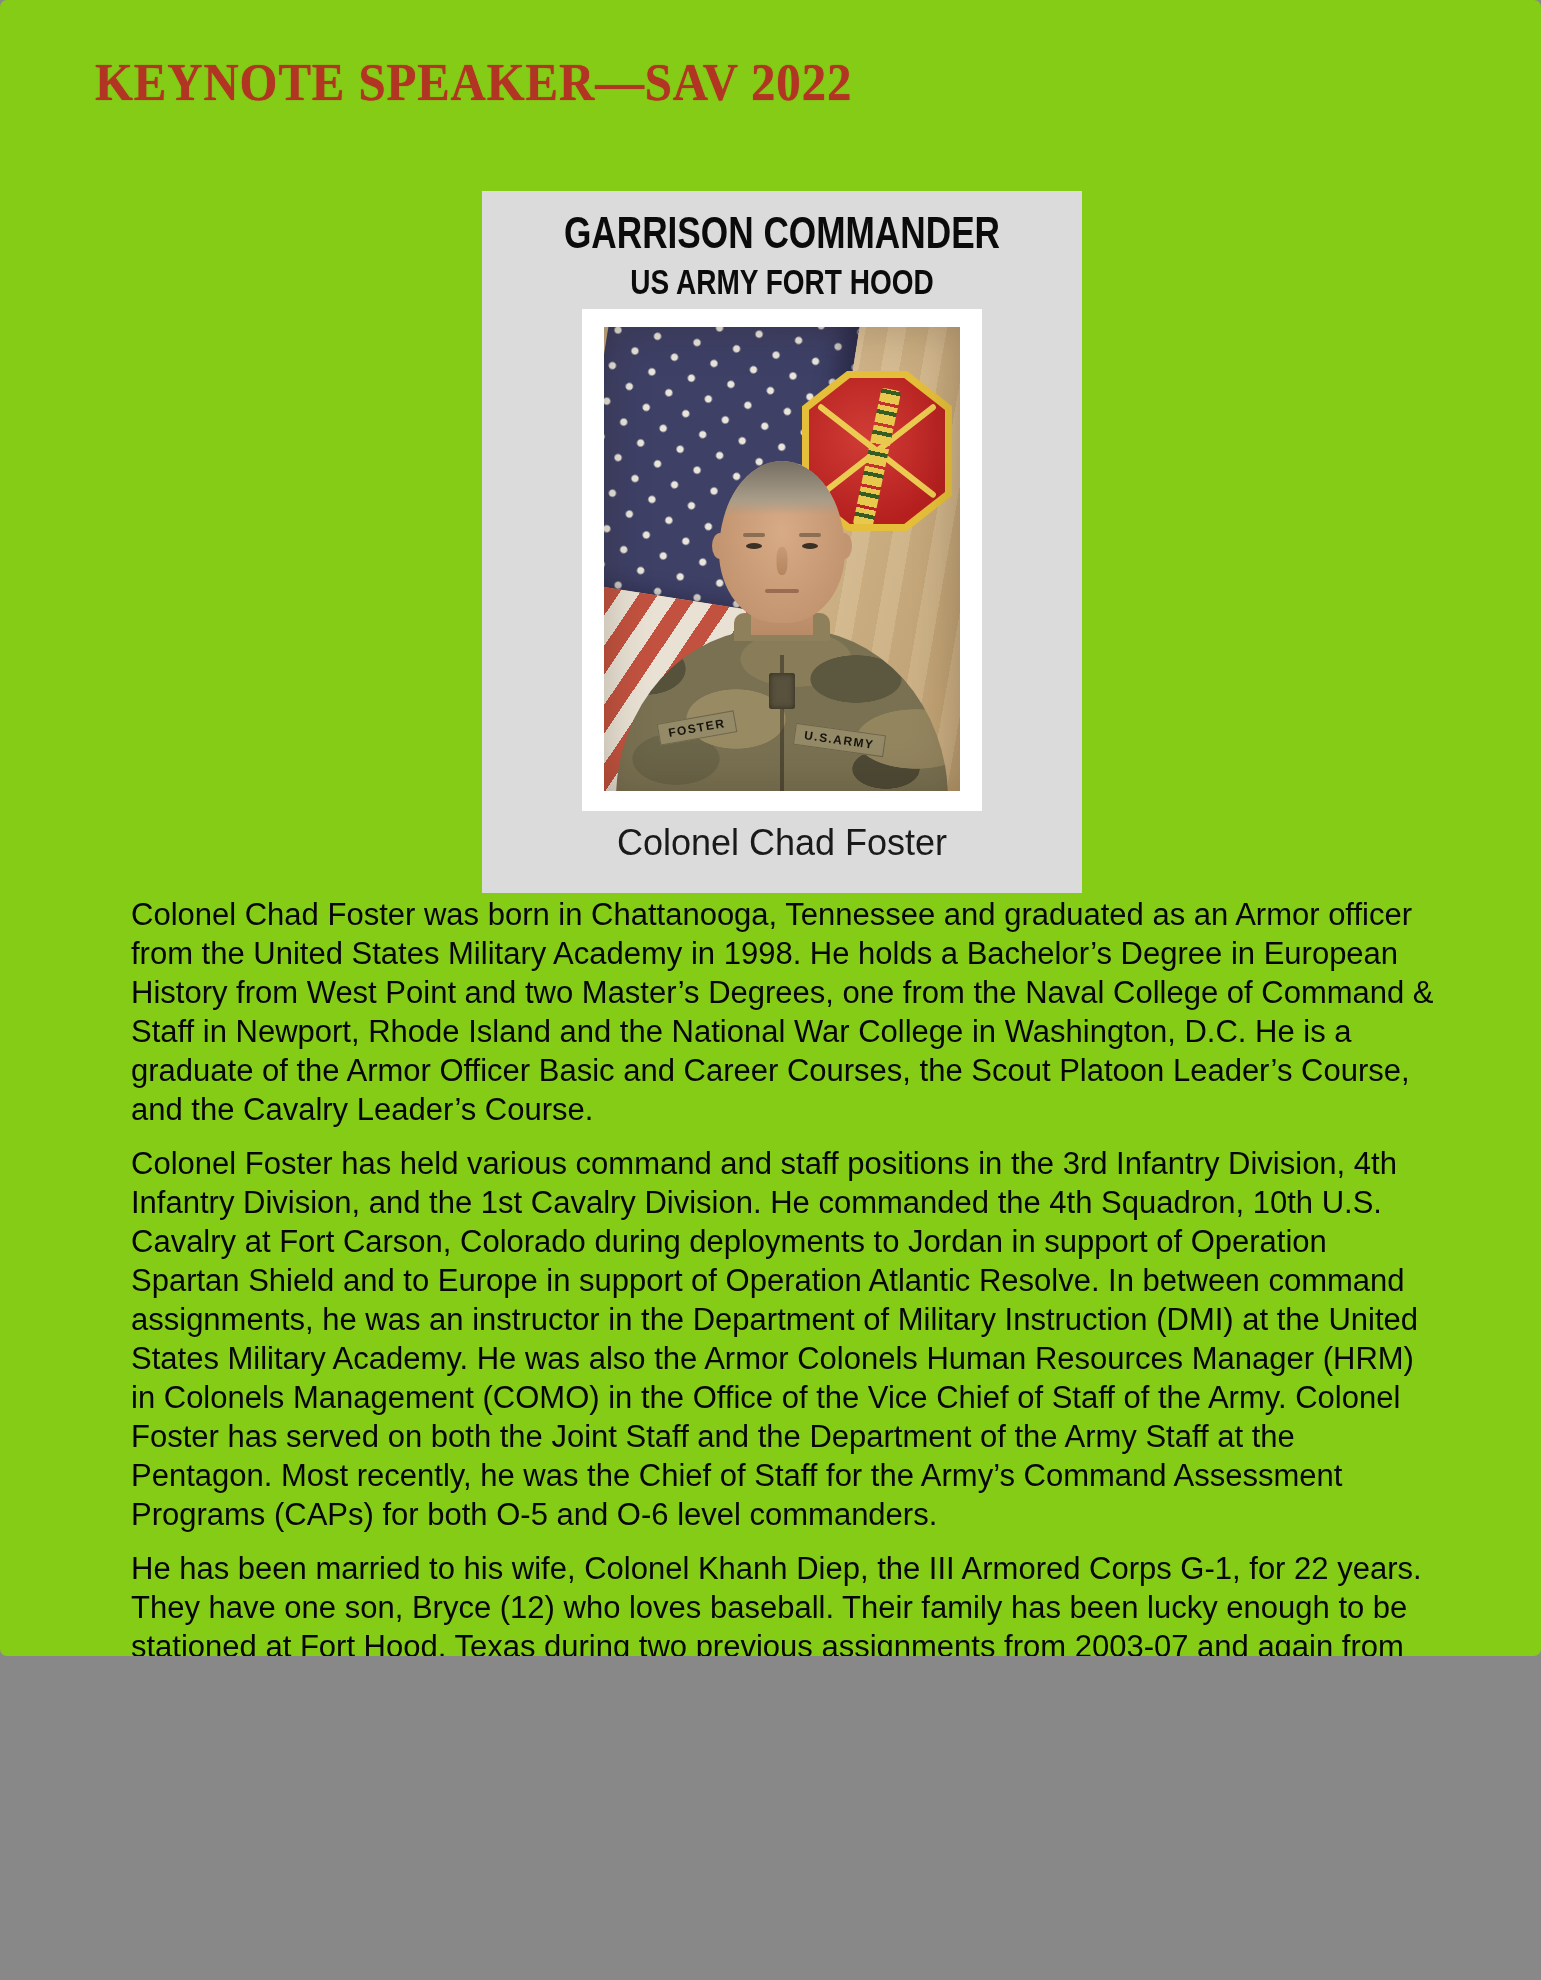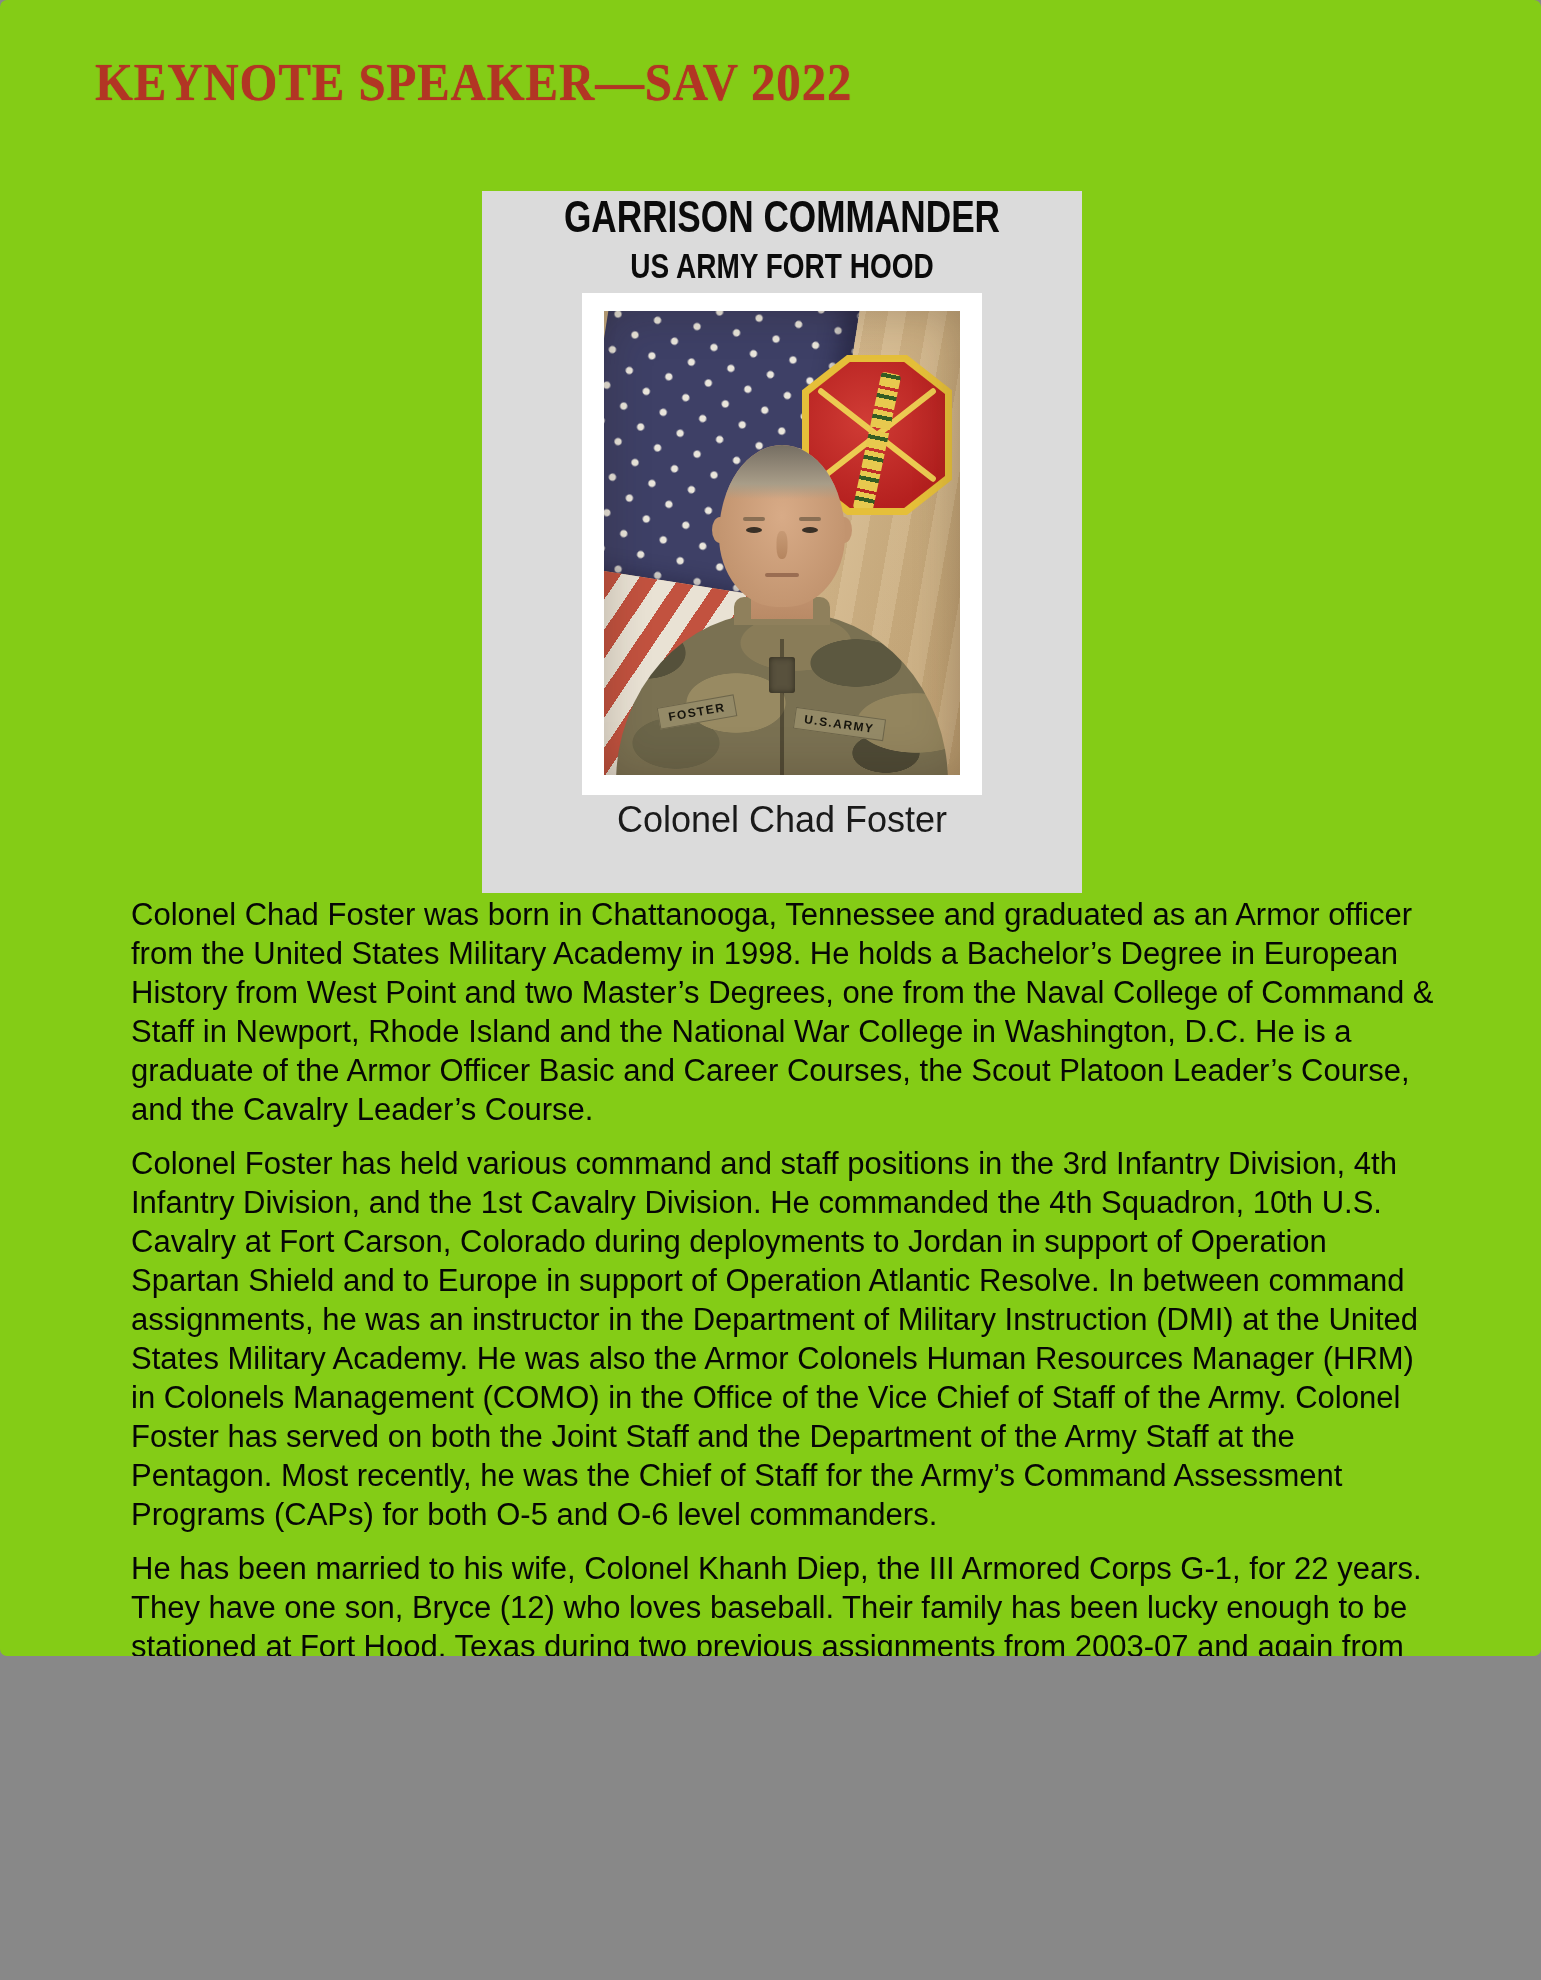--- a/index.html
+++ b/index.html
@@ -5,21 +5,21 @@
   html,body{margin:0;padding:0;background:#888;}
   .page{position:relative;width:1541px;height:1656px;background:#84cc16;overflow:hidden;
         font-family:"Liberation Sans",sans-serif;border-radius:7px;}
   
   .title{position:absolute;left:95px;top:52px;font-family:"Liberation Serif",serif;
          font-weight:700;font-size:53px;color:#b23524;letter-spacing:1px;white-space:nowrap;
          transform:scaleX(.92);transform-origin:left center;
          text-shadow:0 0 1px #b23524;}
   
   .card{position:absolute;left:482px;top:191px;width:600px;height:702px;background:#dbdbdb;
-        text-align:center;box-sizing:border-box;padding-top:2px;}
+        text-align:center;box-sizing:border-box;padding-top:18px;}
   .card h2{margin:0;font-size:44px;line-height:48px;font-weight:700;color:#0b0b0b;
            transform:scaleX(.8);letter-spacing:0;}
   .card h3{margin:5px 0 0 0;font-size:35px;line-height:40px;font-weight:700;color:#0b0b0b;
            transform:scaleX(.8);}
   .photo-frame{position:relative;width:400px;height:502px;margin:7px auto 0;background:#ffffff;
                box-sizing:border-box;padding:18px 22px 20px;}
   .photo{position:relative;width:356px;height:464px;overflow:hidden;
          background:linear-gradient(105deg,#c9ab7c 0%,#dcc198 30%,#d6ba8e 55%,#cbae80 78%,#c0a274 100%);}
   .photo::before{content:"";position:absolute;inset:0;
          background:repeating-linear-gradient(100deg,rgba(255,255,255,.07) 0 18px,rgba(90,60,30,.06) 18px 40px);}
@@ -76,21 +76,21 @@
   .ear{position:absolute;width:16px;height:26px;background:#c2946f;border-radius:50%;bottom:232px;}
   .ear.l{left:calc(50% - 70px);} .ear.r{left:calc(50% + 54px);}
   .brow{position:absolute;width:22px;height:4px;background:#8a6f54;border-radius:2px;top:72px;}
   .brow.l{left:24px;} .brow.r{right:24px;}
   .eye{position:absolute;width:16px;height:6px;background:#3a3026;border-radius:50%;top:82px;}
   .eye.l{left:27px;} .eye.r{right:27px;}
   .nose{position:absolute;left:50%;top:86px;width:11px;height:28px;transform:translateX(-50%);
         background:linear-gradient(#c79a75,#b5855f);border-radius:40%;}
   .mouth{position:absolute;left:50%;top:128px;width:34px;height:4px;transform:translateX(-50%);
          background:#9a6d52;border-radius:2px;}
-  .caption{margin-top:4px;font-size:36px;line-height:42px;color:#1a1a1a;}
+  .caption{margin-top:11px;font-size:36px;line-height:42px;color:#1a1a1a;}
   
   .bio{position:absolute;left:127px;top:895px;width:1308px;}
   .bio p{margin:0 0 15px 4px;font-size:31px;line-height:39px;color:#060606;}
   
   .seals{position:absolute;left:158px;top:1662px;width:1266px;display:flex;gap:4px;}
   .seal{width:206px;height:228px;filter:drop-shadow(0 3px 4px rgba(0,0,0,.25));}
   .seal svg{display:block;}
 </style>
 </head>
 <body>

